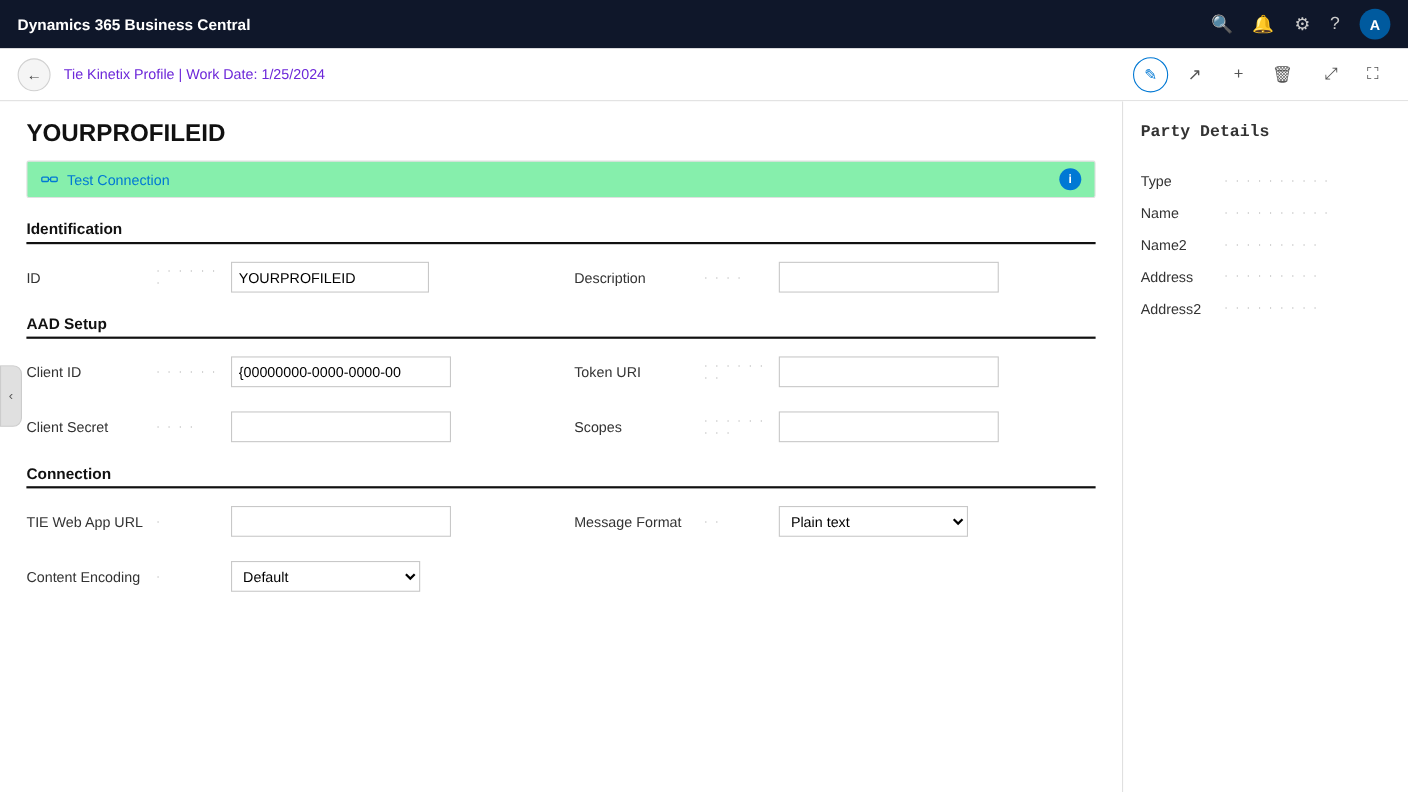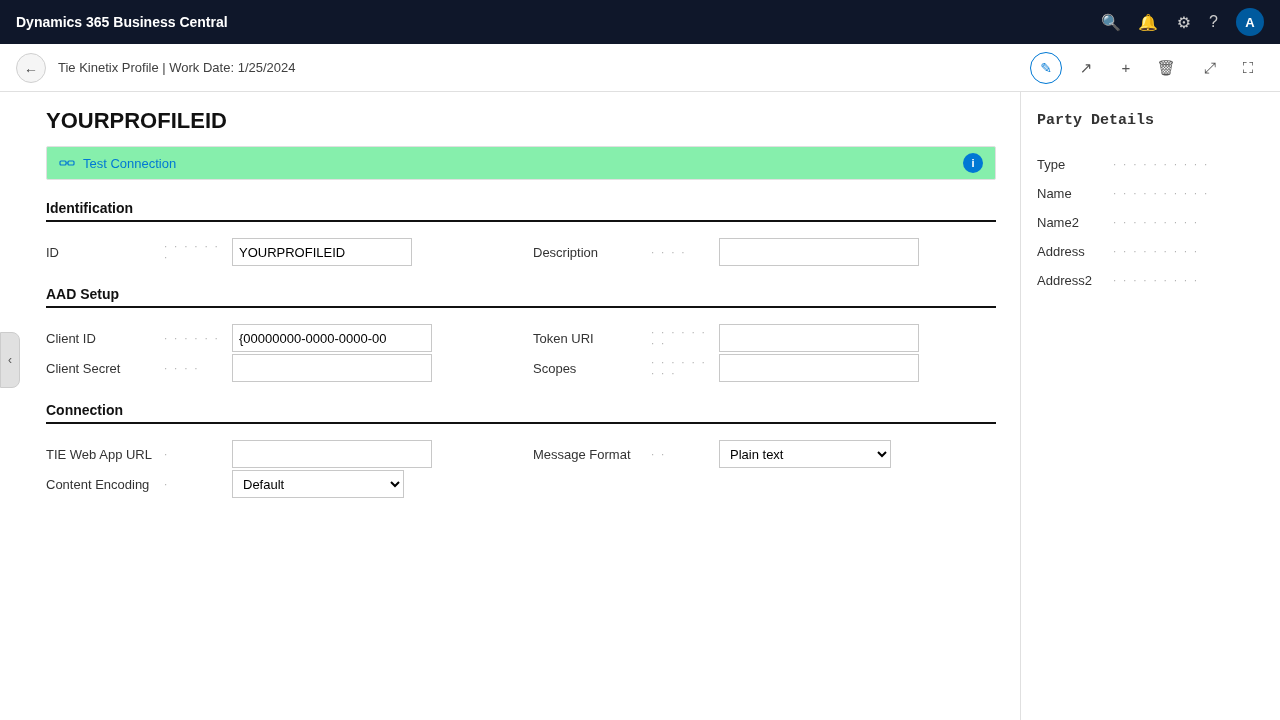--- a/index.html
+++ b/index.html
@@ -38,21 +38,21 @@
       align-items: center;
       padding: 0 16px;
       gap: 12px;
     }
     .back-btn {
       width: 30px; height: 30px; border-radius: 50%;
       border: 1px solid #d0d0d0; background: #f5f5f5;
       display: flex; align-items: center; justify-content: center;
       cursor: pointer; color: #444; font-size: 14px;
     }
-    .breadcrumb { color: #404040; font-size: 13px; flex: 1; }
+    .breadcrumb { color: #6d28d9; font-size: 13px; flex: 1; }
     .subheader-actions { display: flex; align-items: center; gap: 8px; }
     .action-btn {
       width: 32px; height: 32px; border-radius: 50%;
       border: 1.5px solid #0078d4; background: #fff;
       display: flex; align-items: center; justify-content: center;
       cursor: pointer; color: #0078d4; font-size: 14px;
     }
     .action-btn.edit { border-color: #0078d4; }
     .action-btn-plain {
       width: 32px; height: 32px; border-radius: 4px;
@@ -60,21 +60,20 @@
       display: flex; align-items: center; justify-content: center;
       cursor: pointer; color: #555; font-size: 15px;
     }
     .subheader-right { display: flex; align-items: center; gap: 6px; margin-left: auto; }
 
     
     .content-body {
       display: flex;
       flex: 1;
       overflow-y: auto;
-      padding-left: 22px;
     }
 
     
     .main-panel {
       flex: 1;
       padding: 16px 24px;
       overflow-y: auto;
       position: relative;
     }
 
@@ -102,21 +101,21 @@
       border-bottom: 2px solid #111;
       padding-bottom: 4px;
       margin-bottom: 16px;
       margin-top: 8px;
     }
 
     
     .form-grid {
       display: grid;
       grid-template-columns: 1fr 1fr;
-      gap: 2px 24px;
+      gap: 22px 24px;
       margin-bottom: 20px;
     }
     .form-row {
       display: flex;
       align-items: center;
       gap: 8px;
     }
     .form-label {
       font-size: 13px;
       color: #333;

